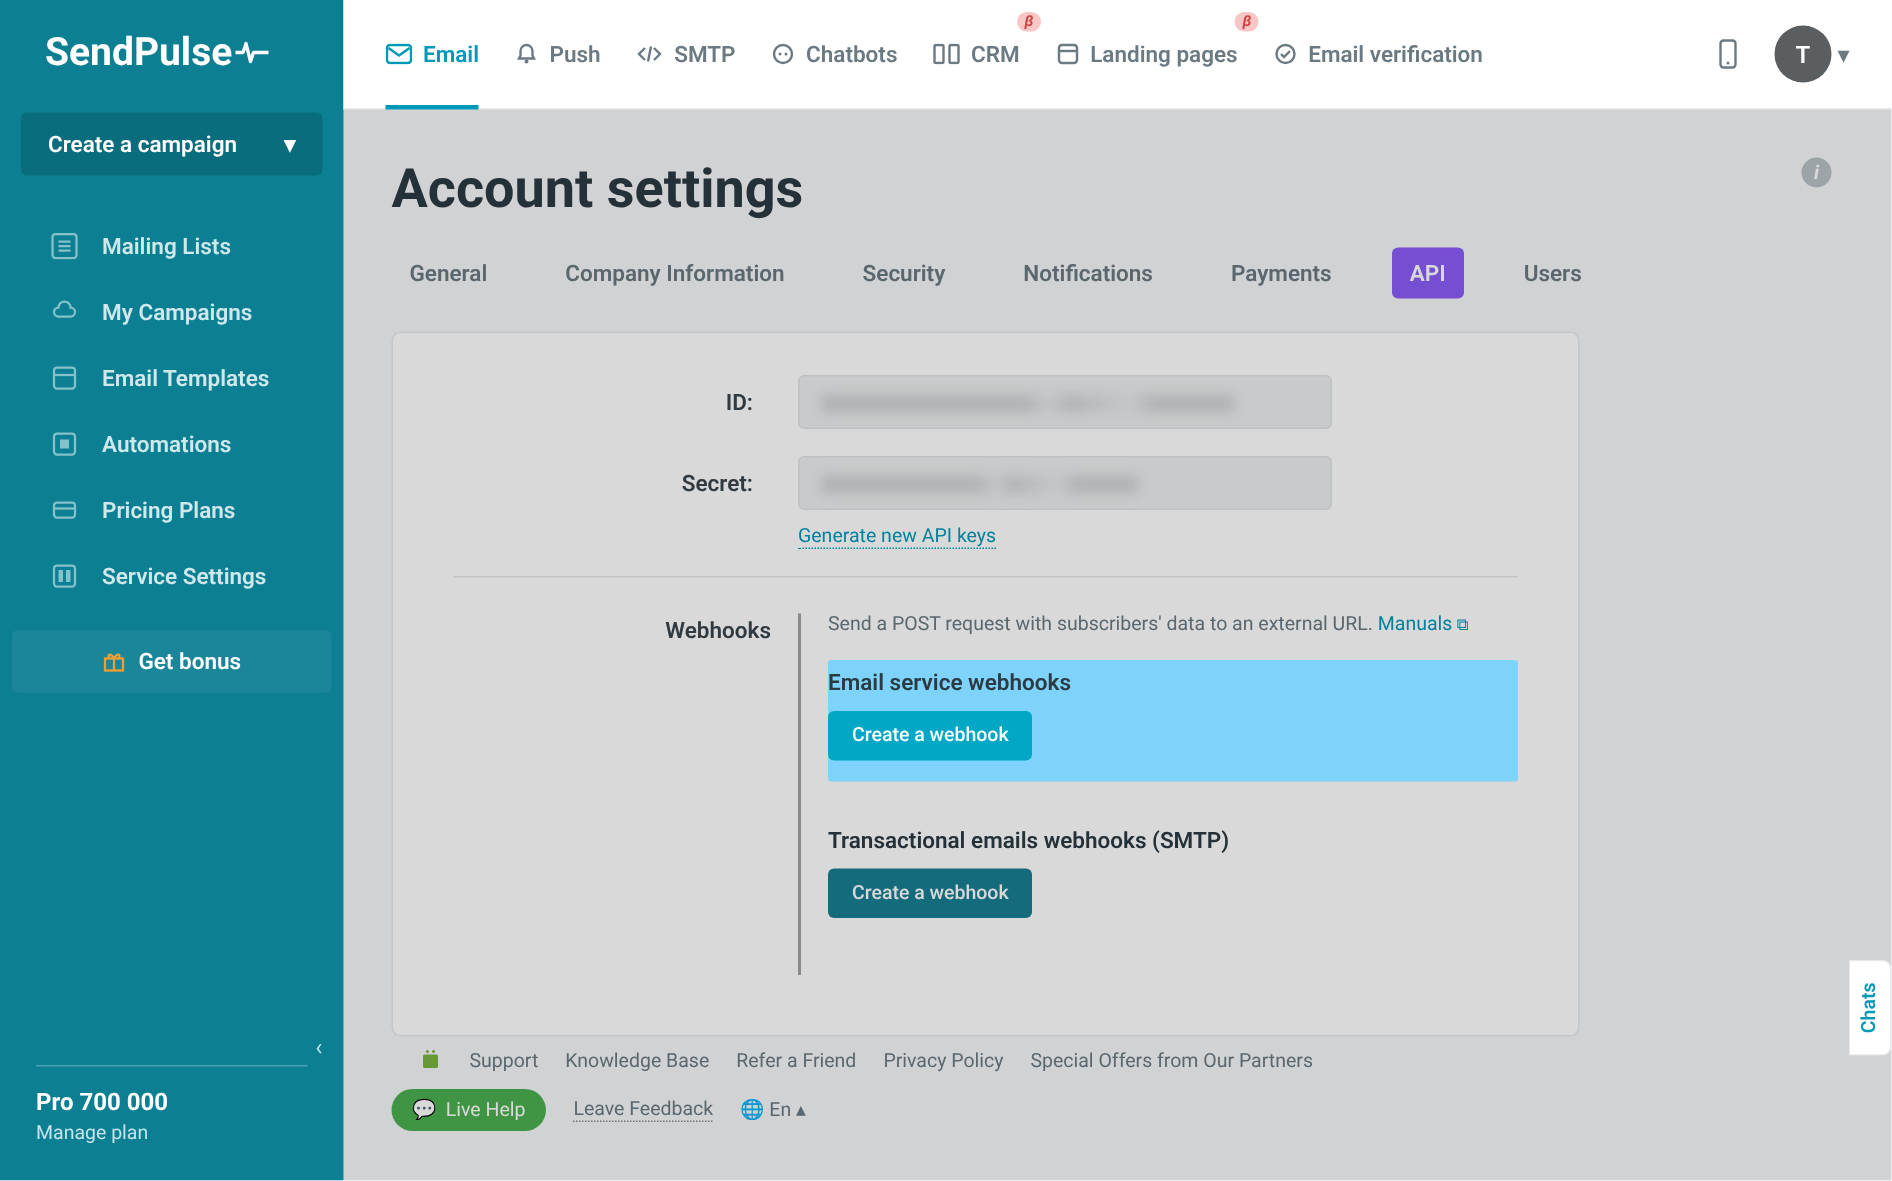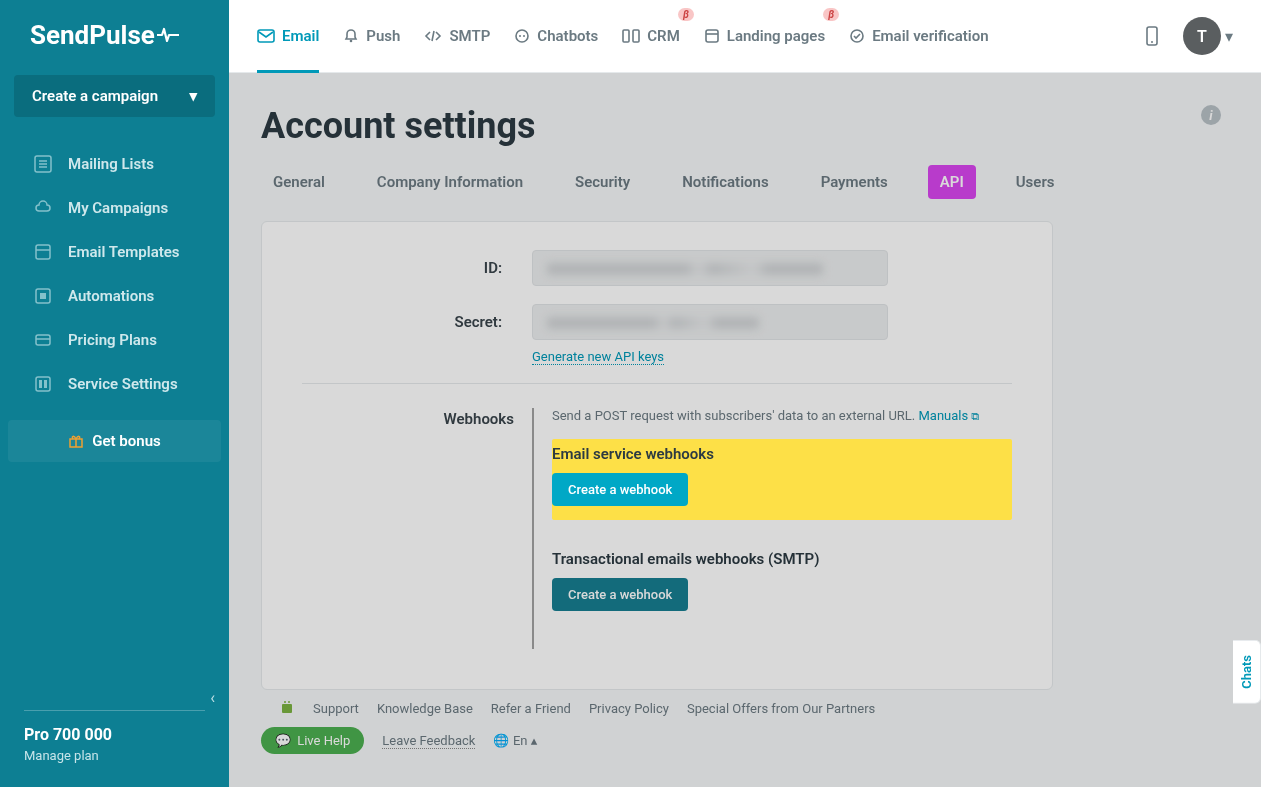--- a/index.html
+++ b/index.html
@@ -26,40 +26,40 @@
 .beta-badge { position: absolute; top: 8px; right: -14px; background: #f9c6c6; color: #c44; font-size: 10px; font-weight: 700; border-radius: 10px; padding: 1px 5px; font-style: italic; }
 .top-right { margin-left: auto; display: flex; align-items: center; gap: 24px; }
 .avatar { width: 38px; height: 38px; border-radius: 50%; background: #5a5e60; color: #fff; display: flex; align-items: center; justify-content: center; font-weight: 600; font-size: 16px; }
 .avatar-wrap { display: flex; align-items: center; gap: 4px; cursor: pointer; color: #6b7a82; }
 
 .main { position: absolute; left: 229px; top: 73px; right: 0; bottom: 0; padding: 32px 40px 0 32px; overflow: auto; }
 .page-title { font-size: 36px; font-weight: 700; color: #2c3a42; margin-bottom: 18px; }
 .info-icon { position: absolute; right: 40px; top: 105px; width: 20px; height: 20px; border-radius:50%; background:#b8c1c6; color:#fff; font-size:13px; font-weight:700; display:flex; align-items:center; justify-content:center; cursor:pointer; font-style:italic; }
 .sub-tabs { display: flex; gap: 28px; margin-bottom: 22px; }
 .sub-tab { color: #6b7a82; font-size: 15px; font-weight: 600; padding: 8px 12px; cursor: pointer; border-radius: 4px; }
-.sub-tab.active { background: #d946ef; color: #fff; }
+.sub-tab.active { background: #8b5cf6; color: #fff; }
 
 .card { background: #fff; border: 1px solid #e5e9eb; border-radius: 6px; padding: 28px 40px 40px; max-width: 792px; }
 .form-row { display: flex; align-items: center; margin-bottom: 18px; }
 .form-label { width: 230px; text-align: right; padding-right: 30px; color: #3a454c; font-size: 15px; font-weight: 600; }
 .form-field { flex: 1; max-width: 356px; }
 .input-box { background: #eceeef; border: 1px solid #e0e3e5; border-radius: 4px; height: 36px; width: 100%; position: relative; overflow: hidden; }
 .blur-content { filter: blur(4px); background: linear-gradient(90deg, #d0d3d5 0%, #d0d3d5 50%, #e8eaeb 55%, #d0d3d5 60%, #e8eaeb 75%, #d0d3d5 80%); height: 12px; margin: 12px 14px; border-radius: 2px; }
 .link-teal { color: #0099b8; font-size: 13px; cursor: pointer; border-bottom: 1px dotted #0099b8; display: inline-block; }
 .divider { border-top: 1px solid #e5e9eb; margin: 18px 0 24px; }
 .section-row { display: flex; }
 .section-label { width: 230px; text-align: right; padding-right: 18px; color: #3a454c; font-size: 15px; font-weight: 600; padding-top: 2px; }
 .section-body { flex: 1; border-left: 2px solid #a3a3a3; padding-left: 18px; }
 .desc-text { color: #6b7a82; font-size: 13px; margin-bottom: 16px; }
 .ext-icon { margin-left: 3px; font-size: 11px; }
 .sub-heading { font-size: 15px; font-weight: 600; color: #2c3a42; margin-bottom: 10px; }
 .btn-teal { background: #00a8c6; color: #fff; border: none; border-radius: 4px; padding: 9px 16px; font-size: 13px; font-weight: 500; cursor: pointer; }
 .btn-teal.dim { background: #177e91; }
 .webhook-block { margin-bottom: 24px; padding: 6px 12px 14px 0; }
-.highlight { background: #fde047; box-shadow: 0 0 0 9999px rgba(0,0,0,0.15); position: relative; z-index: 10; border-radius: 2px; padding-left:0; margin-left:-0px; }
+.highlight { background: #7dd3fc; box-shadow: 0 0 0 9999px rgba(0,0,0,0.15); position: relative; z-index: 10; border-radius: 2px; padding-left:0; margin-left:-0px; }
 
 .footer { position: absolute; left: 229px; right: 0; bottom: 0; padding: 14px 32px 33px; font-size: 13px; color: #6b7a82; }
 .footer-row { display: flex; align-items: center; gap: 18px; margin-bottom: 10px; }
 .footer-link { cursor: pointer; }
 .live-help { background: #4caf50; color: #fff; border-radius: 16px; padding: 6px 14px; font-size: 13px; cursor: pointer; display: inline-flex; align-items: center; gap: 6px; }
 .footer-row2 { display: flex; align-items: center; gap: 18px; }
 .underline-dot { border-bottom: 1px dotted #888; cursor:pointer; }
 
 .chats-tab { position: absolute; right: 0; top: 640px; background: #fff; border: 1px solid #e5e9eb; border-right: none; border-radius: 6px 0 0 6px; padding: 14px 6px; writing-mode: vertical-rl; transform: rotate(180deg); font-size: 13px; font-weight: 600; color: #0099b8; cursor: pointer; z-index: 20; }
 

